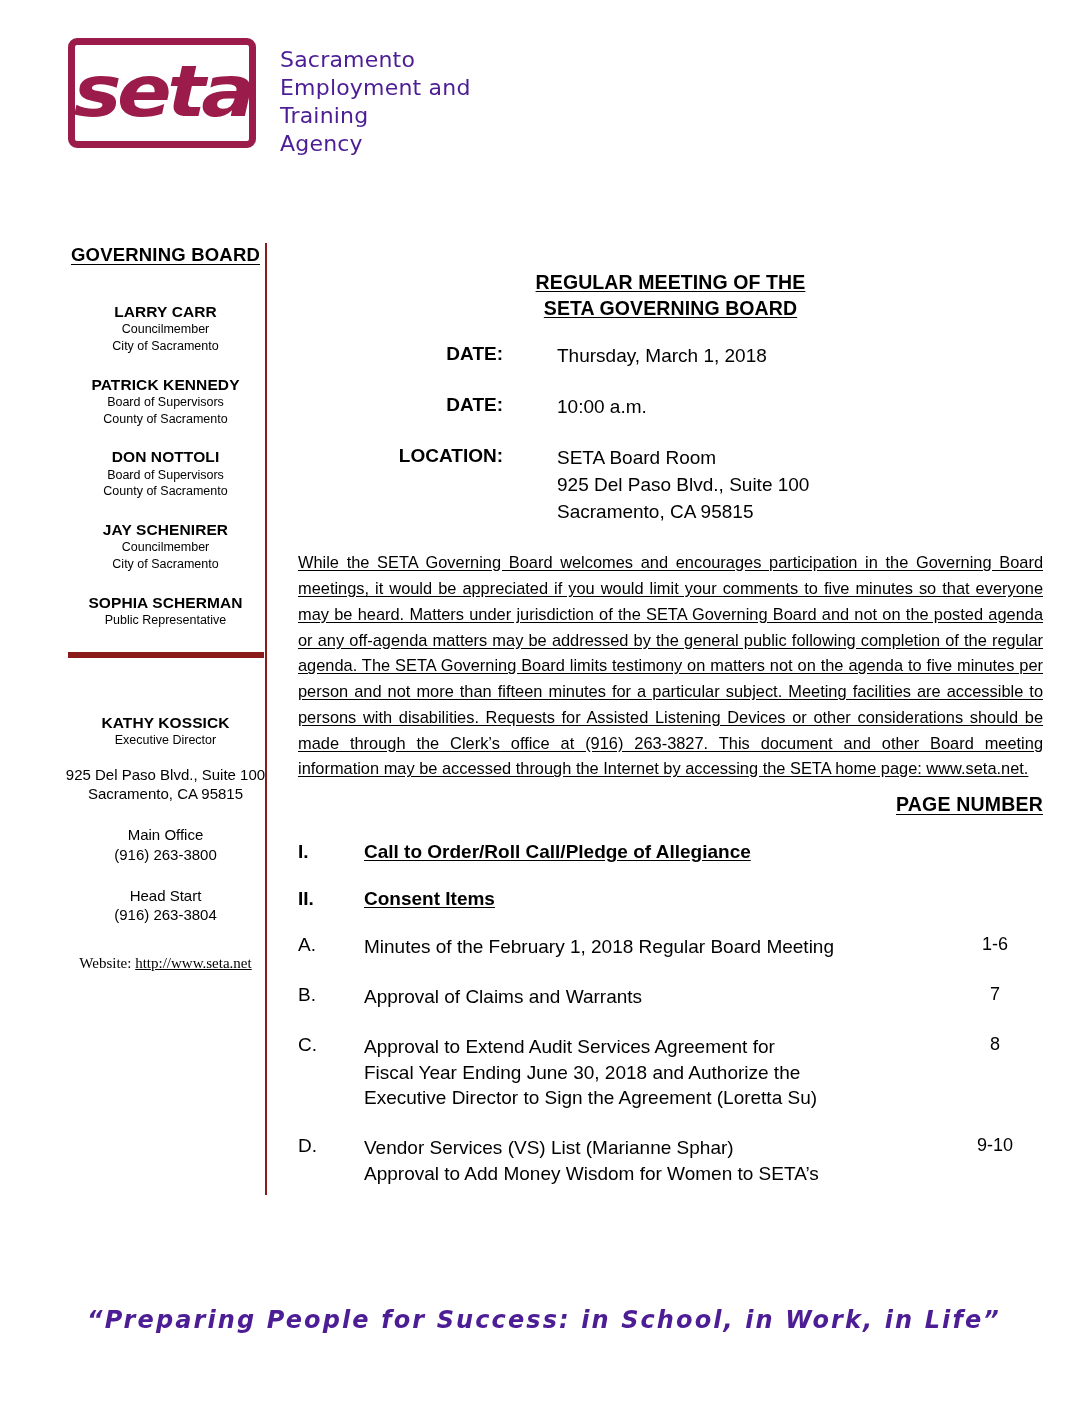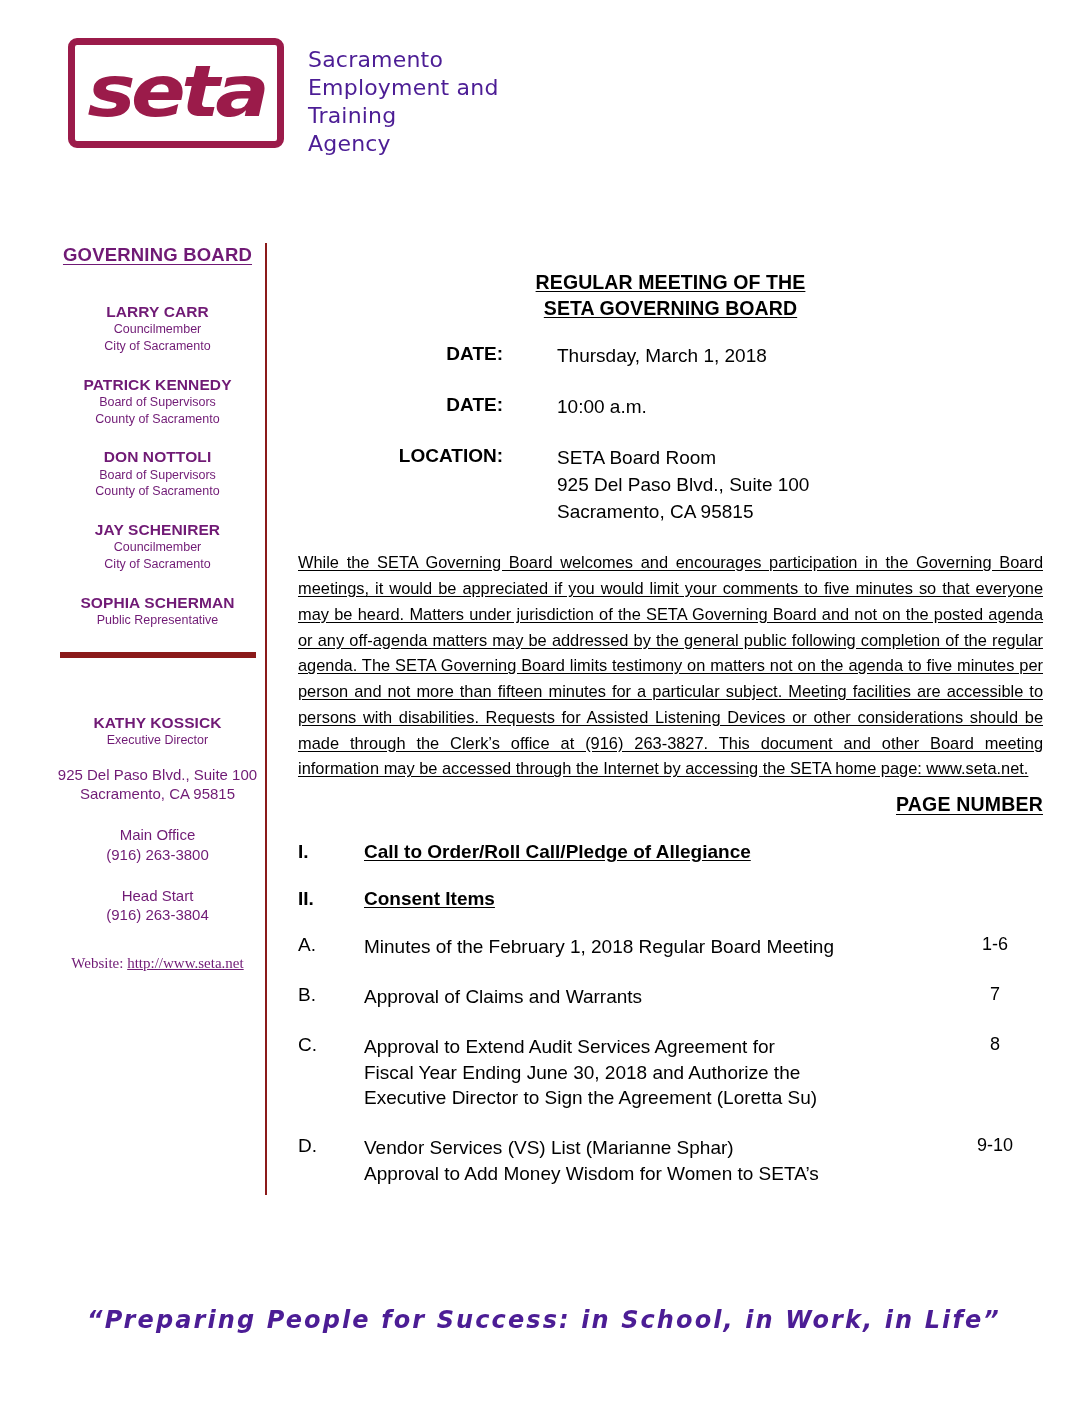--- a/index.html
+++ b/index.html
@@ -18,21 +18,21 @@
 
   
   #logo-header {
     position: absolute;
     left: 68px;
     top: 38px;
     display: flex;
     align-items: flex-start;
   }
   #logo-mark {
-    width: 216px;
+    width: 188px;
     height: 110px;
     border: 7px solid #9B1B4A;
     border-radius: 9px;
     box-sizing: border-box;
     display: flex;
     align-items: center;
     justify-content: center;
     position: relative;
   }
   #logo-wordmark {
@@ -63,25 +63,25 @@
     left: 265px;
     top: 243px;
     width: 2px;
     height: 952px;
     background: #8B1A1A;
   }
 
   
   #sidebar {
     position: absolute;
-    left: 50px;
+    left: 58px;
     top: 244px;
     width: 215px;
     text-align: center;
-    color: #701a75;
+    color: #000000;
   }
   #governing-board-heading {
     font-size: 18.5px;
     font-weight: bold;
     text-decoration: underline;
     text-underline-offset: 3px;
     letter-spacing: 0.2px;
     margin-bottom: 36px;
   }
   .board-member {

